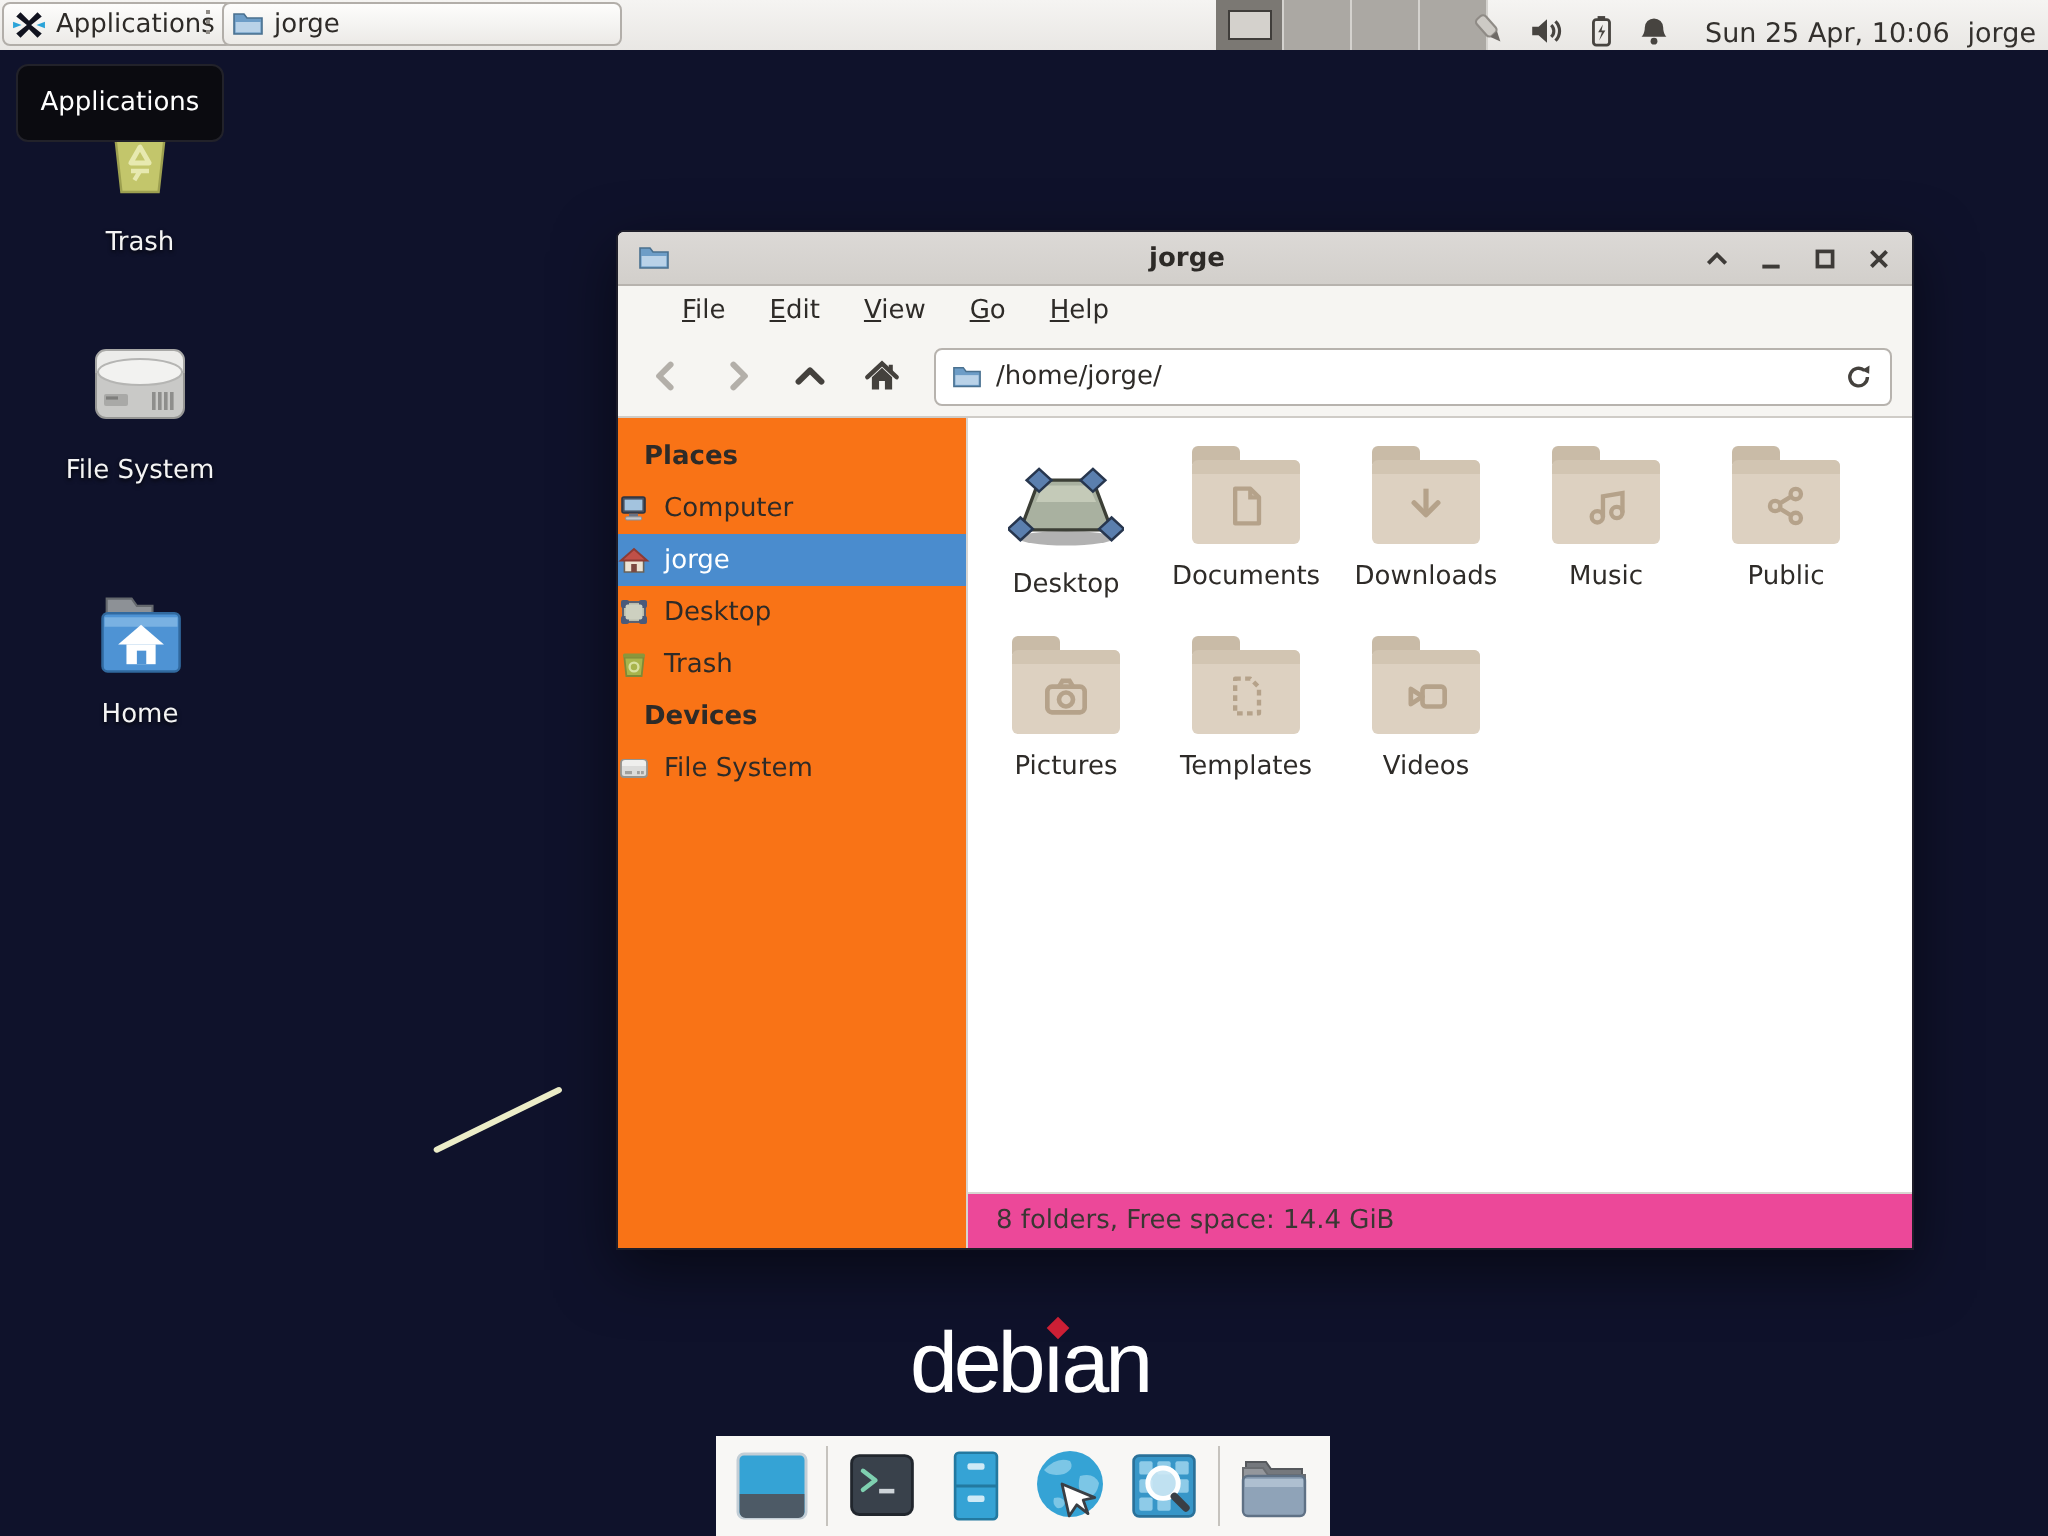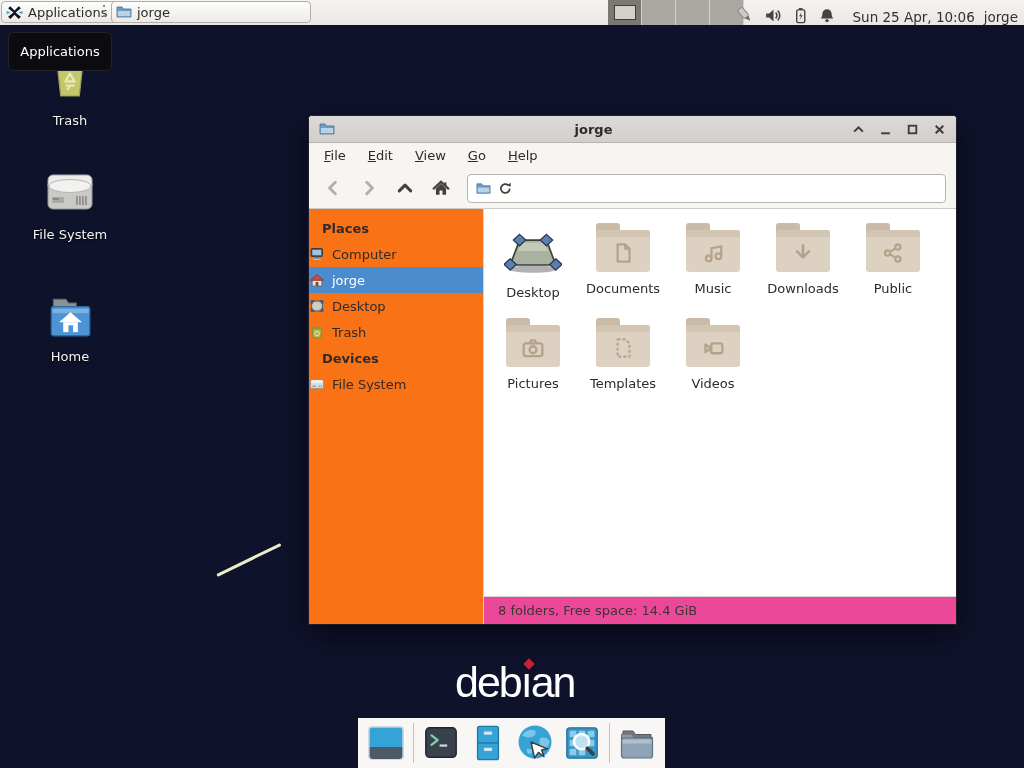--- a/index.html
+++ b/index.html
@@ -39,21 +39,21 @@
     background:#ecedc8; border-radius:2px; transform:rotate(-26deg); transform-origin:0 50%; }
   
   .window { position:absolute; left:308px; top:115px; width:649px; height:510px;
     background:#ffffff; border:1px solid #1e1e2a; border-radius:4px 4px 0 0;
     box-shadow:0 10px 30px rgba(0,0,0,.5); display:flex; flex-direction:column; z-index:10; }
   .titlebar { height:27px; background:linear-gradient(#dcd9d6,#d2cfcb); border-bottom:1px solid #b7b3ae;
     border-radius:3px 3px 0 0; display:flex; align-items:center; padding:0 10px; }
   .titlebar .title { flex:1; text-align:center; font-weight:bold; color:#2d2a27; }
   .winbtns { display:flex; align-items:center; gap:14px; }
   .winbtns svg { display:block; }
-  .menubar { height:25px; background:#f6f5f2; display:flex; align-items:center; padding-left:4px; }
+  .menubar { height:25px; background:#f6f5f2; display:flex; align-items:center; padding-left:21px; }
   .menu-item { display:inline-block; padding:4px 11px; color:#2e2b28; }
   .menu-item::first-letter { text-decoration:underline; }
   .toolbar { height:41px; background:#f6f5f2; border-bottom:1px solid #cfccc7;
     display:flex; align-items:center; padding:0 10px; gap:8px; }
   .navbtn { width:28px; height:28px; display:flex; align-items:center; justify-content:center; border-radius:3px; }
   .pathbar { flex:1; height:29px; border:1px solid #b7b3ae; border-radius:4px; background:#ffffff;
     display:flex; align-items:center; padding:0 8px; gap:7px; margin-left:4px; }
   .pathbar .addr { flex:1; color:#2e2b28; }
   .wbody { flex:1; display:flex; min-height:0; }
   .sidebar { width:175px; background:#f97316; border-right:1px solid #d8d5d1; padding-top:6px; }
@@ -244,20 +244,21 @@
           <path d="M1.5 8.5 L8 2.5 L14.5 8.5" stroke="#44413d" stroke-width="2" fill="none" stroke-linecap="round"></path>
           <path d="M3.5 8.5 V14 H6.7 V10.2 H9.3 V14 H12.5 V8.5 L8 4.3 Z" fill="#44413d"></path>
           <rect x="11" y="3" width="1.8" height="3" fill="#44413d"></rect>
         </svg>
       </div>
       <div class="pathbar">
         <svg width="15" height="15" viewBox="0 0 16 16">
           <path d="M1 3 h5 l1.5 2 H15 v8 H1 Z" fill="#6d9dc7" stroke="#49708f" stroke-width="0.8"></path>
           <path d="M1.8 7 h12.4 v5.2 H1.8 Z" fill="#b9d2e8"></path>
         </svg>
+        <span class="addr">/home/jorge/</span>
         <svg width="15" height="15" viewBox="0 0 16 16">
           <path d="M12.5 8 a4.7 4.7 0 1 1 -1.6 -3.5" stroke="#44413d" stroke-width="1.8" fill="none"></path>
           <path d="M13.6 1.8 L13.4 6.2 L9.4 4.4 Z" fill="#44413d"></path>
         </svg>
       </div>
     </div>
 
     <div class="wbody">
       <div class="sidebar">
         <div class="side-header">Places</div>
@@ -339,37 +340,37 @@
               <svg width="26" height="26" viewBox="0 0 24 24" fill="none" stroke="#b5a28a" stroke-width="2">
                 <path d="M7 4 h7 l4 4 v12 H7 Z" stroke-linejoin="round"></path>
                 <path d="M14 4 v4 h4"></path>
               </svg>
             </div>
             <span class="flabel">Documents</span>
           </div>
 
           <div class="fcell">
             <div class="folder">
+              <svg width="26" height="26" viewBox="0 0 24 24" fill="none" stroke="#b5a28a" stroke-width="2.4">
+                <path d="M12 4 V15"></path>
+                <path d="M6.5 10.5 L12 16 L17.5 10.5" stroke-linecap="round" stroke-linejoin="round"></path>
+              </svg>
+            </div>
+            <span class="flabel">Downloads</span>
+          </div>
+
+          <div class="fcell">
+            <div class="folder">
               <svg width="26" height="26" viewBox="0 0 24 24" fill="none" stroke="#b5a28a" stroke-width="2">
                 <circle cx="8" cy="17" r="2.6"></circle>
                 <circle cx="17" cy="15" r="2.6"></circle>
                 <path d="M10.6 17 V7.5 L19.6 6 V15"></path>
               </svg>
             </div>
             <span class="flabel">Music</span>
-          </div>
-
-          <div class="fcell">
-            <div class="folder">
-              <svg width="26" height="26" viewBox="0 0 24 24" fill="none" stroke="#b5a28a" stroke-width="2.4">
-                <path d="M12 4 V15"></path>
-                <path d="M6.5 10.5 L12 16 L17.5 10.5" stroke-linecap="round" stroke-linejoin="round"></path>
-              </svg>
-            </div>
-            <span class="flabel">Downloads</span>
           </div>
 
           <div class="fcell">
             <div class="folder">
               <svg width="26" height="26" viewBox="0 0 24 24" fill="none" stroke="#b5a28a" stroke-width="2">
                 <circle cx="7" cy="12" r="2.4"></circle>
                 <circle cx="16.5" cy="6.5" r="2.4"></circle>
                 <circle cx="16.5" cy="17.5" r="2.4"></circle>
                 <path d="M9.2 10.8 L14.3 7.7 M9.2 13.2 L14.3 16.3"></path>
               </svg>

